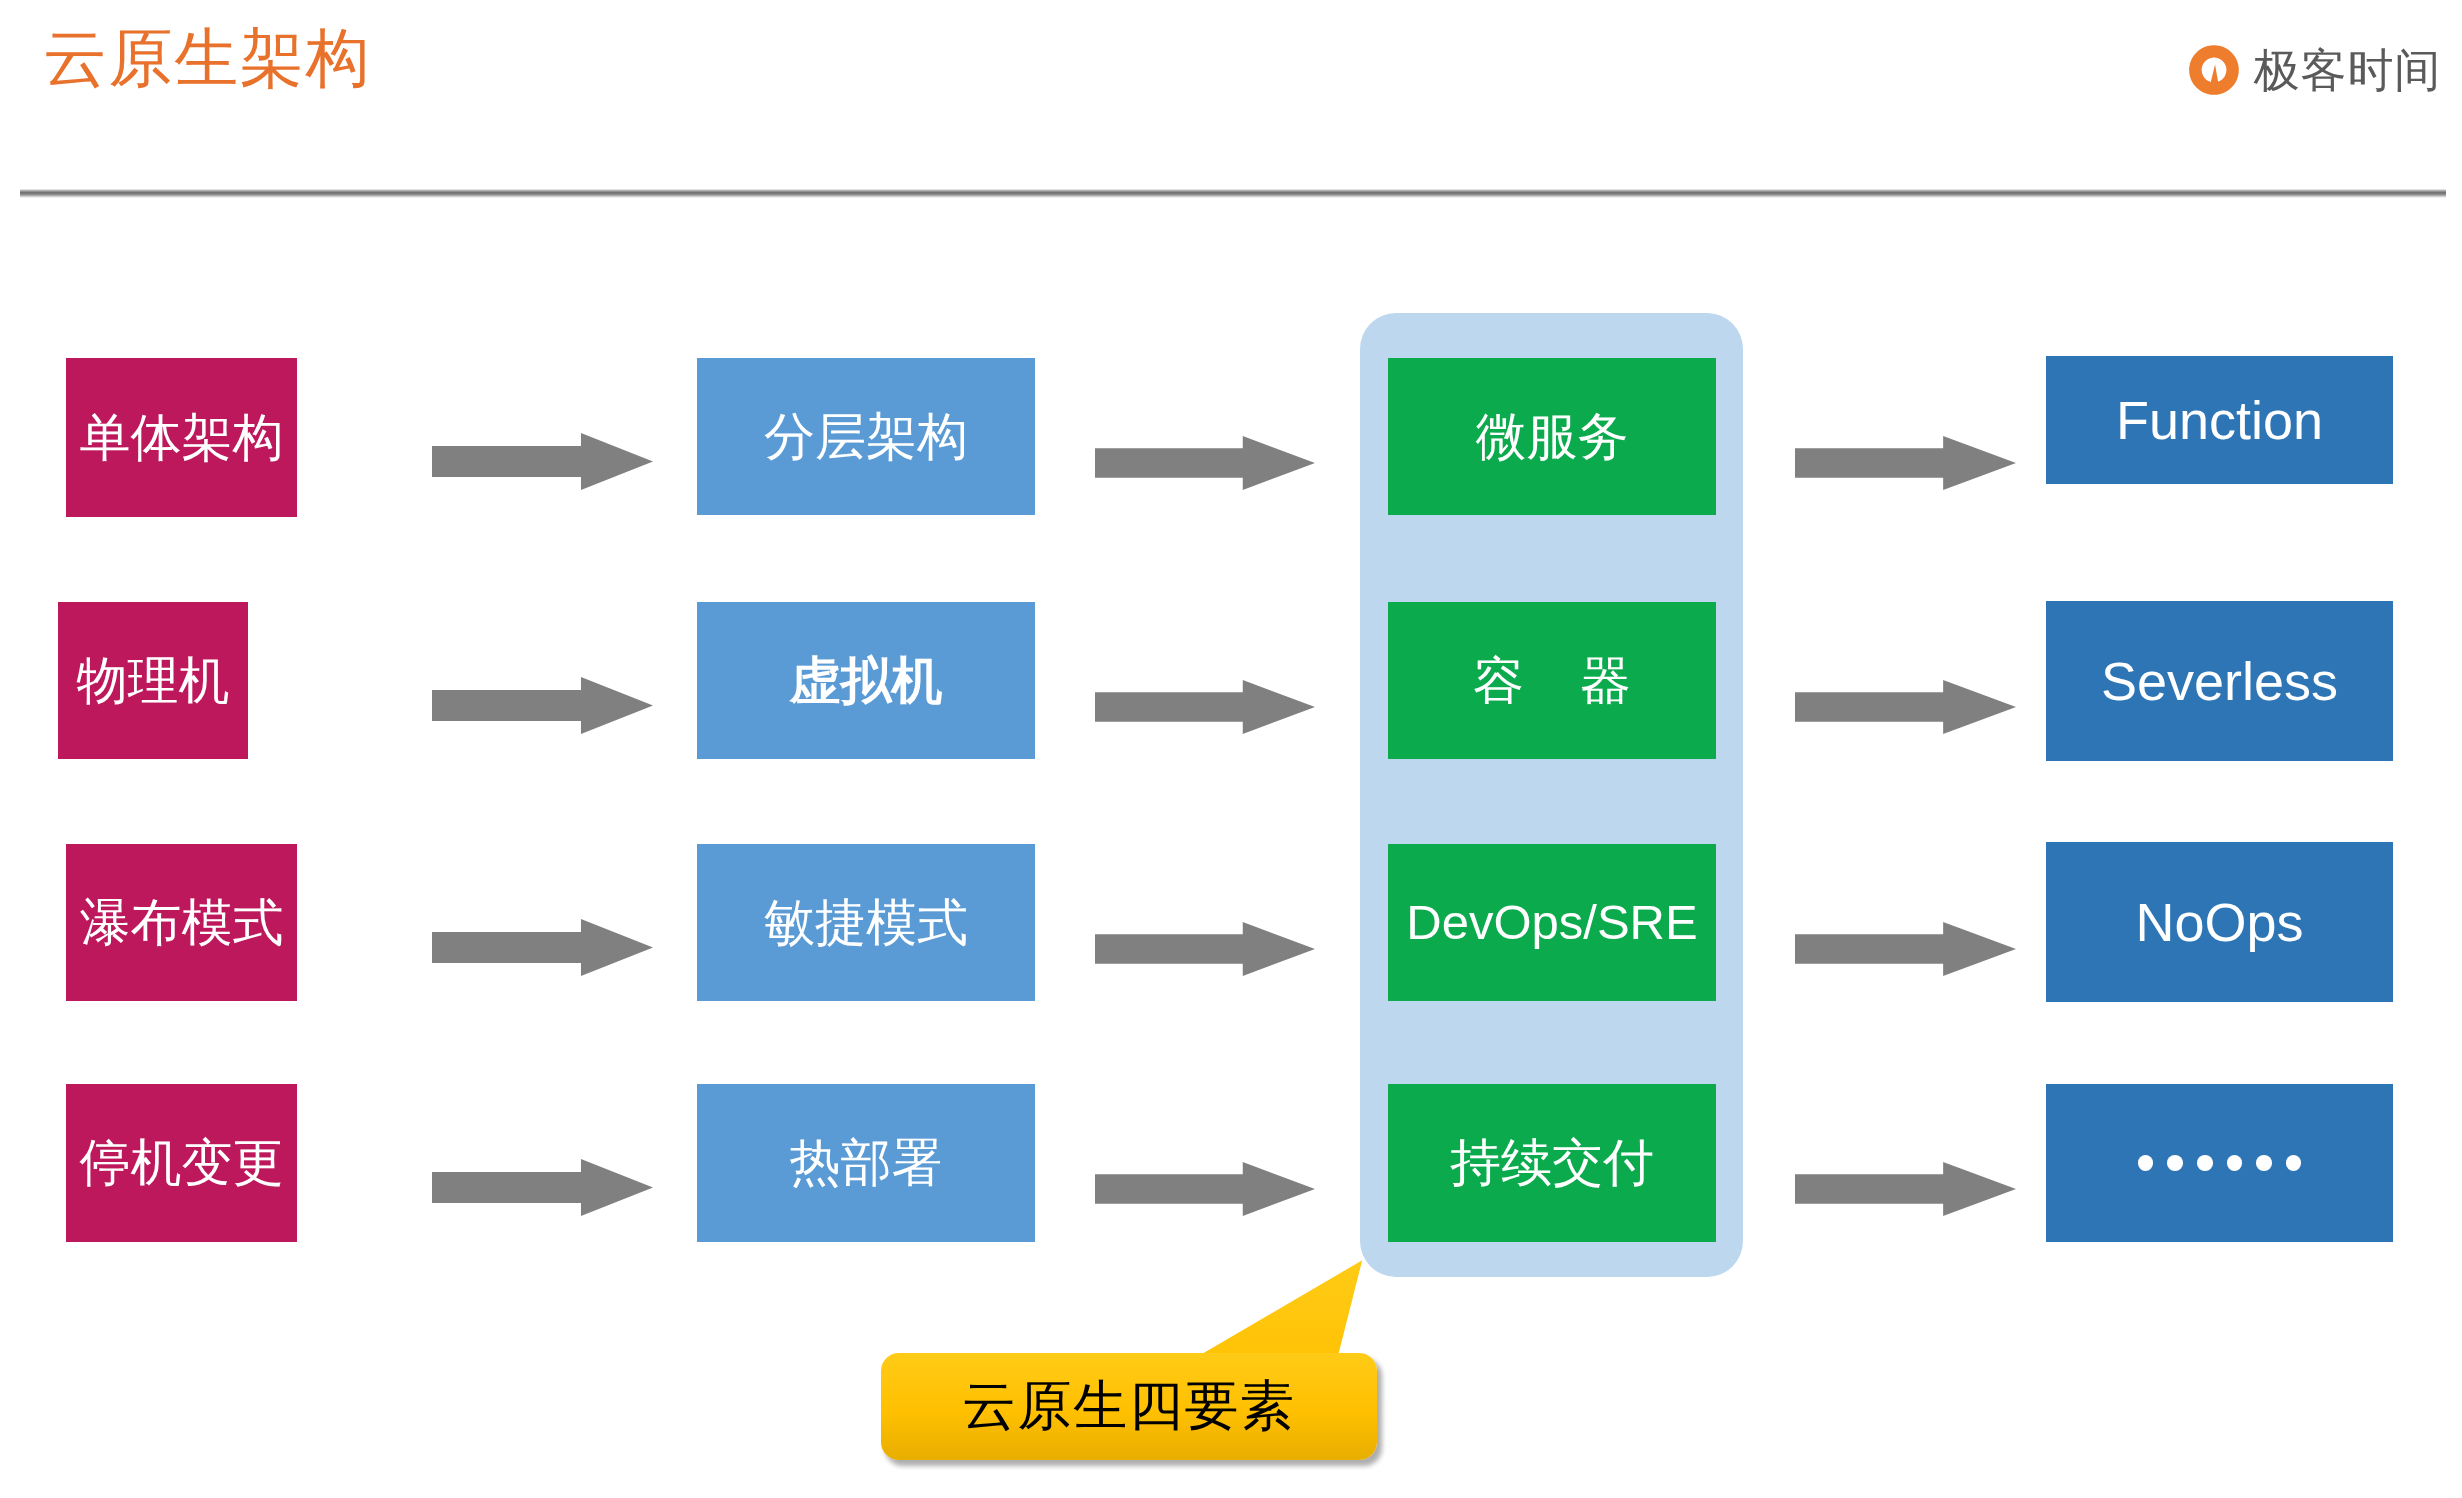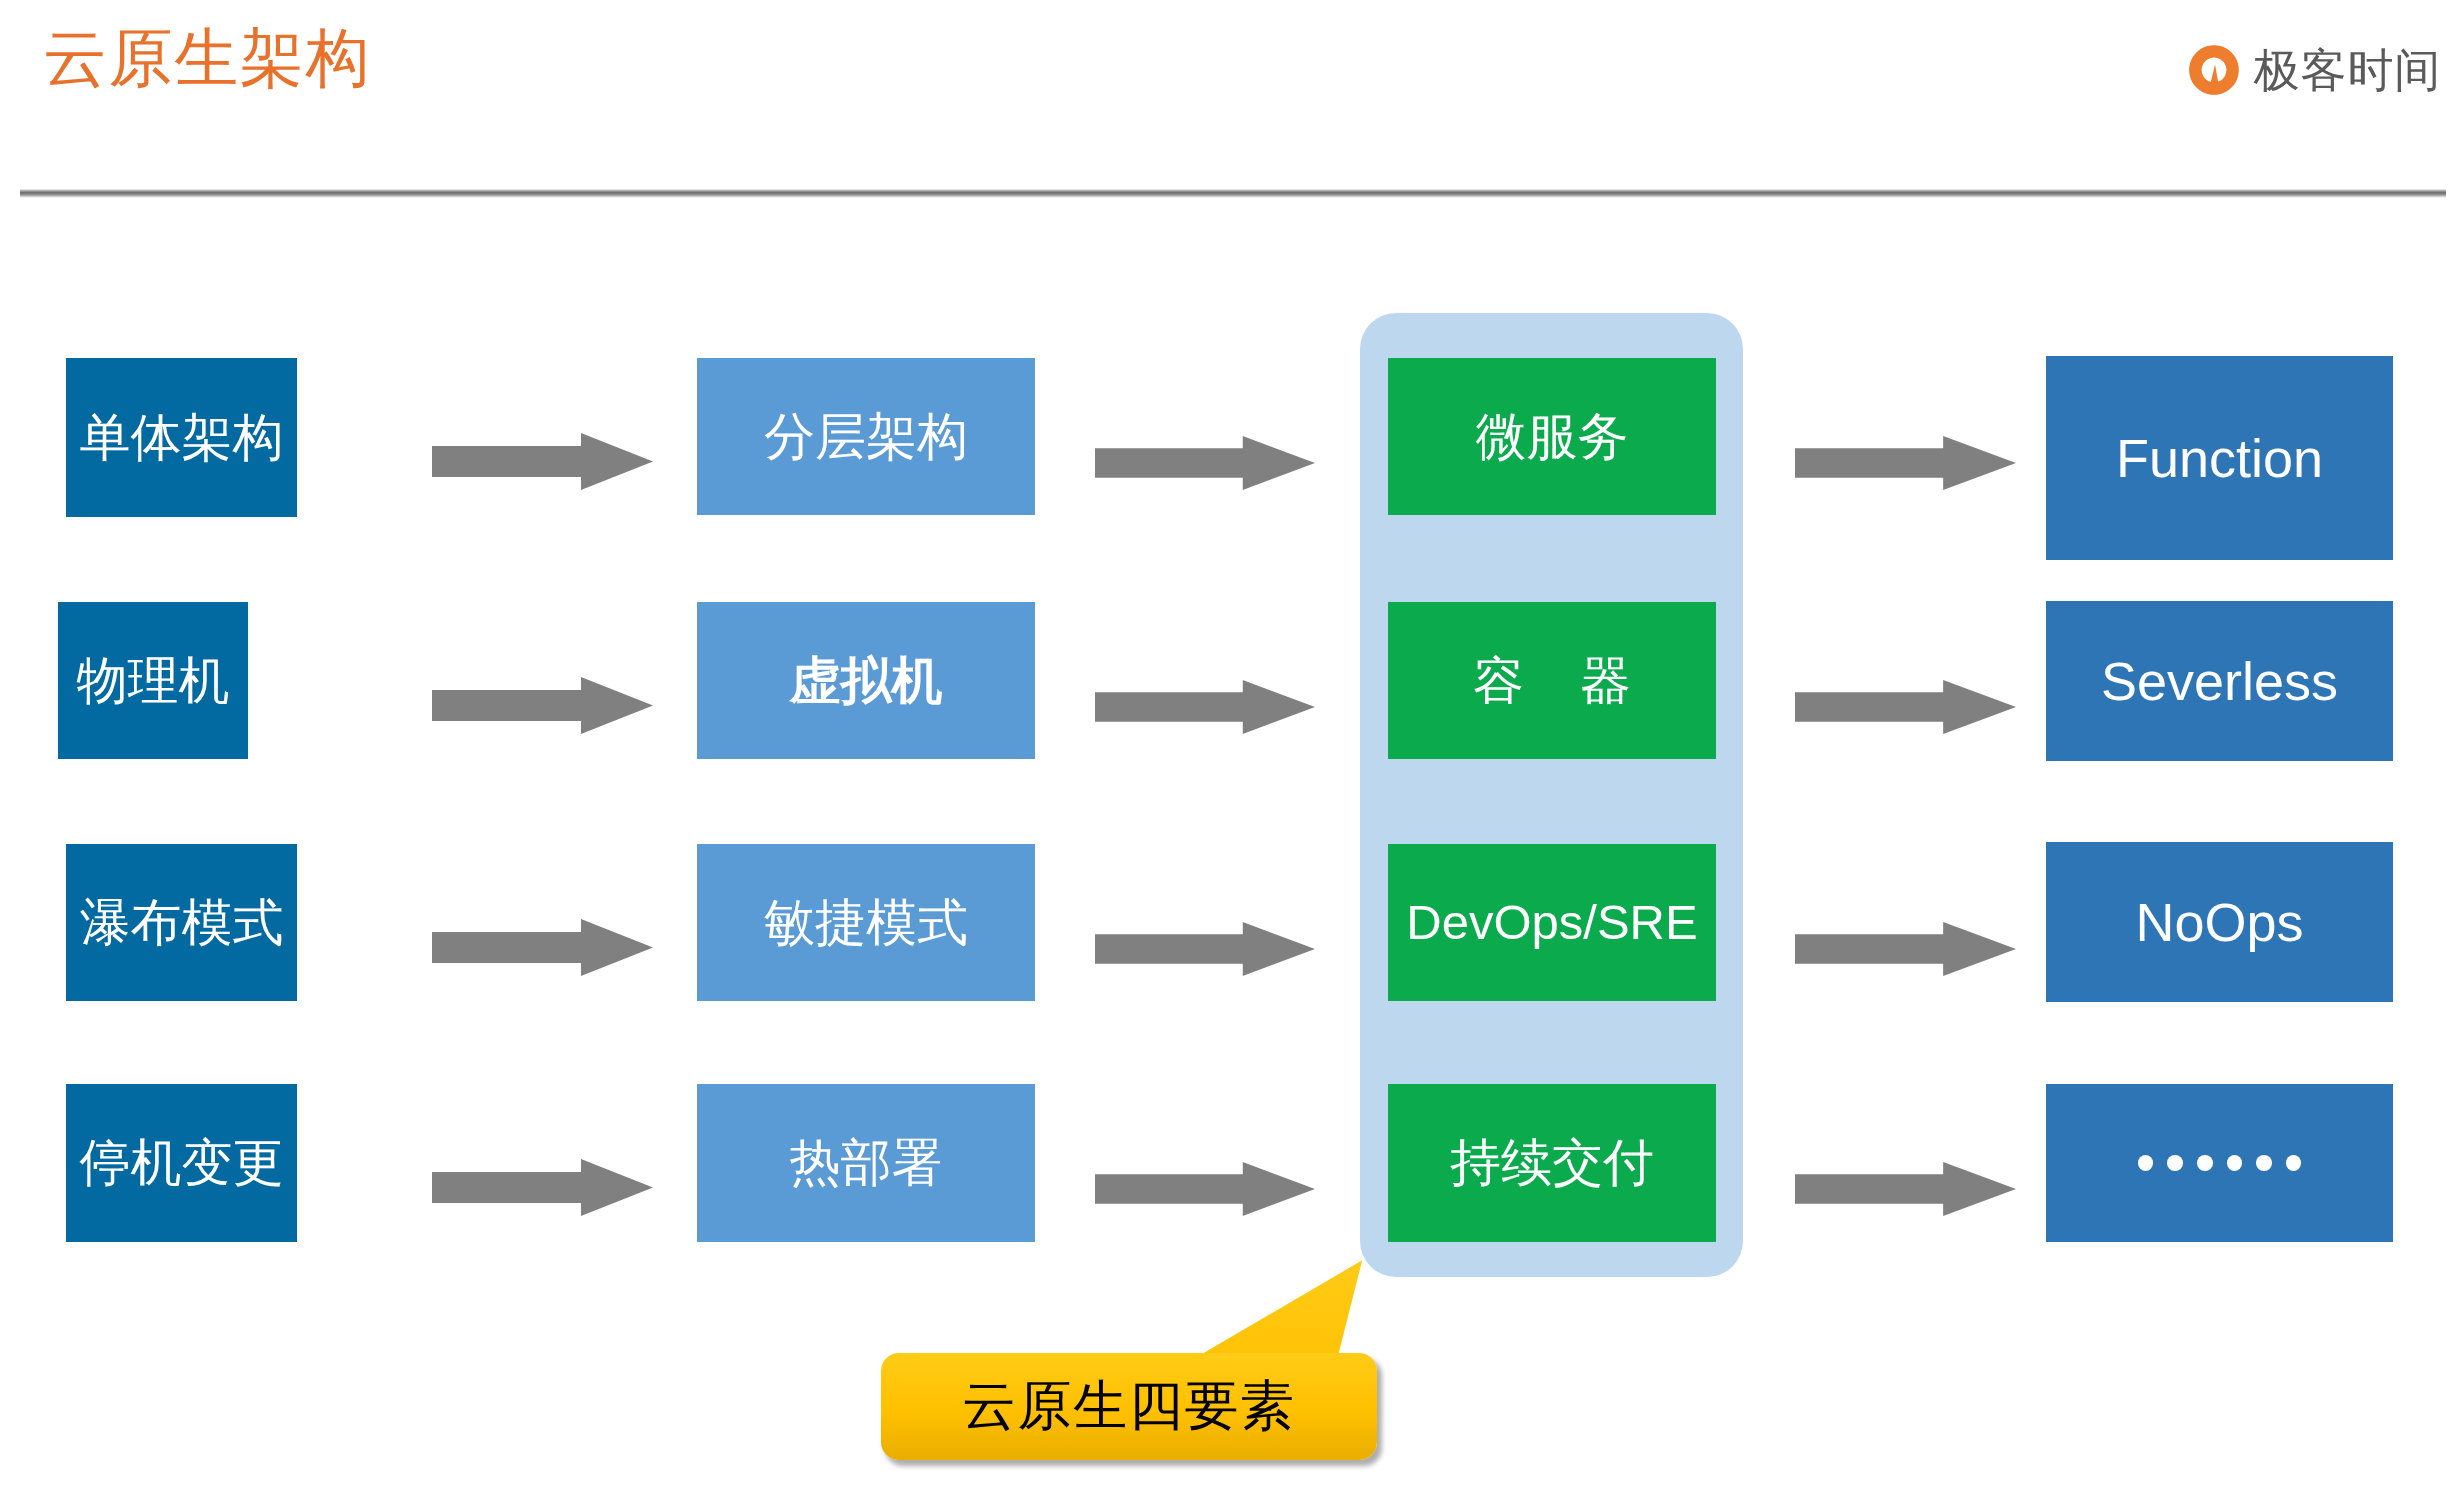--- a/index.html
+++ b/index.html
@@ -77,21 +77,21 @@
     color: #ffffff;
     font-size: 51px;
     line-height: 1.08;
     box-sizing: border-box;
     padding: 0 6.6px;
   }
   .node-box.latin { font-size: 54px; }
   .node-box.two-line { font-size: 49px; line-height: 1.12; }
   .node-box.spaced { letter-spacing: 21px; text-indent: 21px; }
 
-  .col-legacy  { background: #0369a1; }
+  .col-legacy  { background: #be185d; }
   .col-layered { background: #5B9BD5; }
   .col-cloud   { background: #0AAA4D; }
   .col-future  { background: #2E75B6; }
 
   
   #cloud-native-group {
     position: absolute;
     left: 1360px;
     top: 313px;
     width: 383px;
@@ -191,21 +191,21 @@
     </div>
 
     <div class="node-box col-cloud" style="left:1388px; top:358px; width:328px; height:157px;">微服务</div>
 
     <div class="arrow" style="left:1795px; top:436px; width:221px; height:54px;">
       <svg viewBox="0 0 270 66" preserveAspectRatio="none">
         <polygon points="0,15 181,15 181,0 270,33 181,66 181,51 0,51" fill="#808080"></polygon>
       </svg>
     </div>
 
-    <div class="node-box col-future latin" style="left:2046px; top:356px; width:347px; height:204px;">Function</div>
+    <div class="node-box col-future latin" style="left:2046px; top:356px; width:347px; height:128px;">Function</div>
 
     <div class="node-box col-legacy" style="left:58px; top:602px; width:190px; height:157px;">物理机</div>
 
     <div class="arrow" style="left:432px; top:677px; width:221px; height:57px;">
       <svg viewBox="0 0 270 70" preserveAspectRatio="none">
         <polygon points="0,16 182,16 182,0 270,35 182,70 182,54 0,54" fill="#808080"></polygon>
       </svg>
     </div>
 
     <div class="node-box col-layered" style="left:697px; top:602px; width:338px; height:157px;font-weight:bold;">虚拟机</div>

